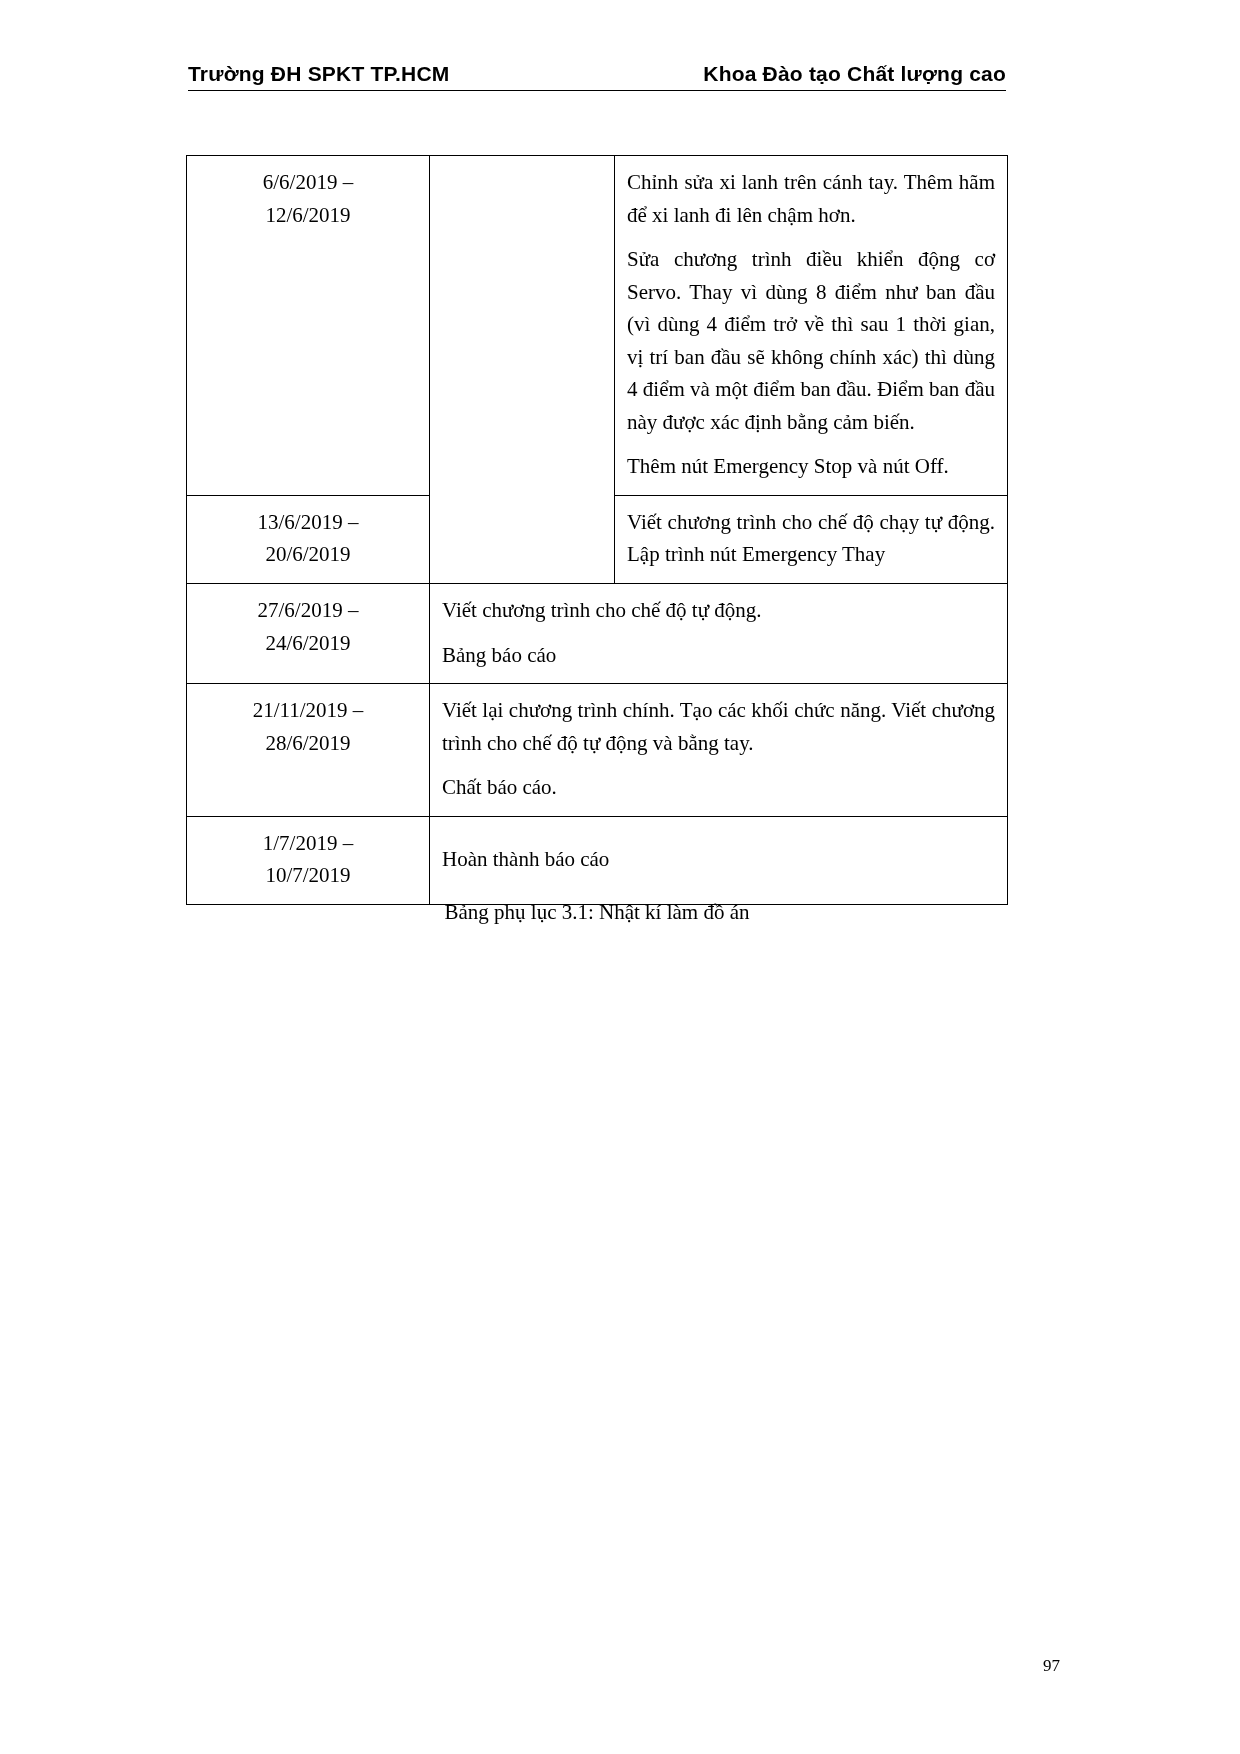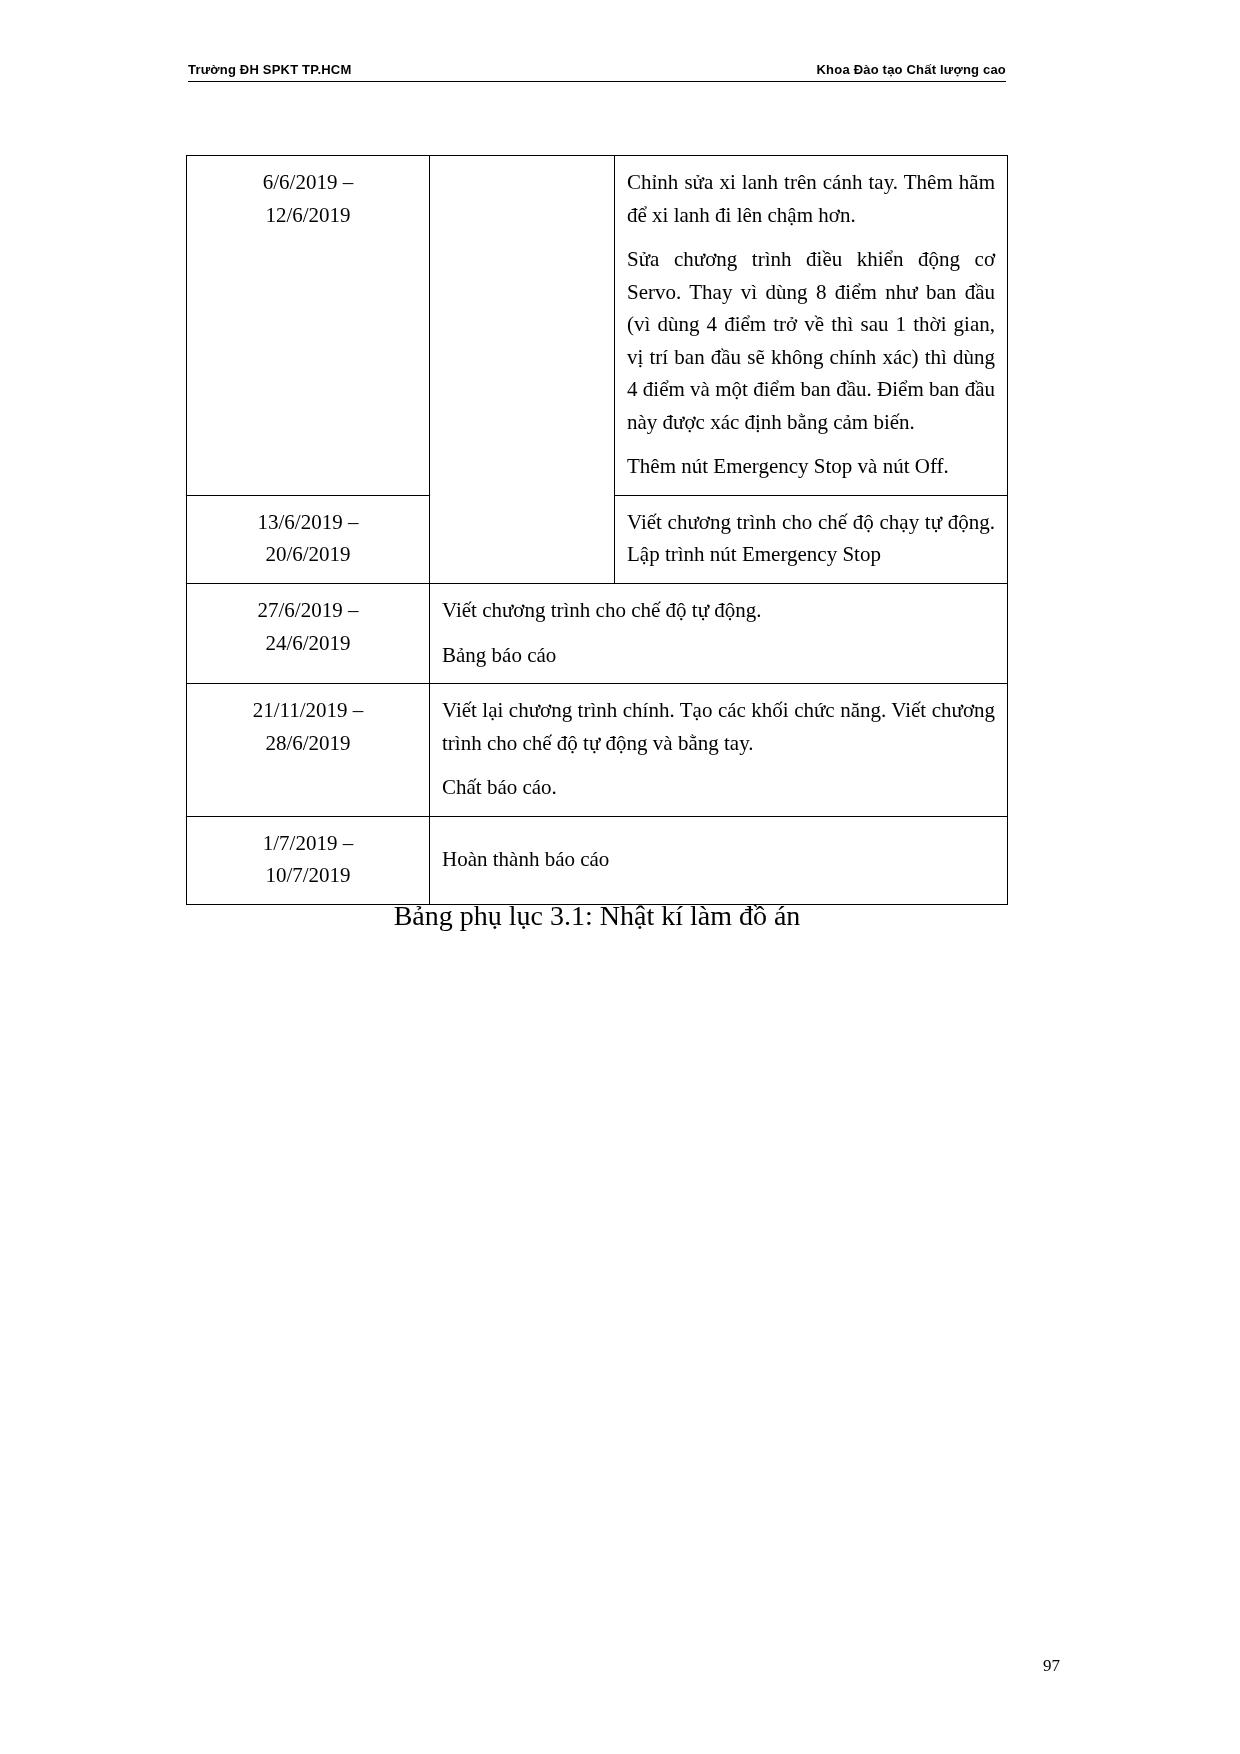--- a/index.html
+++ b/index.html
@@ -21,21 +21,21 @@
   
   .header {
     position: absolute;
     top: 62px;
     left: 188px;
     width: 818px;
     display: flex;
     justify-content: space-between;
     align-items: flex-end;
     font-family: "Liberation Sans", sans-serif;
-    font-size: 13px;
+    font-size: 21px;
     font-weight: bold;
     letter-spacing: 0.2px;
     gap: 20px;
   }
   .header .rule {
     position: absolute;
     left: 0;
     right: 0;
     bottom: -5px;
     height: 1px;
@@ -94,21 +94,21 @@
     white-space: nowrap;
   }
 
   
   .caption {
     position: absolute;
     top: 900px;
     left: 186px;
     width: 822px;
     text-align: center;
-    font-size: 28px;
+    font-size: 21px;
   }
 
   
   .page-number {
     position: absolute;
     bottom: 78px;
     right: 180px;
     font-size: 17px;
   }
 </style>
@@ -137,21 +137,21 @@
             <p class="justified">Sửa chương trình điều khiển động cơ Servo. Thay vì dùng 8 điểm như ban đầu (vì dùng 4 điểm trở về thì sau 1 thời gian, vị trí ban đầu sẽ không chính xác) thì dùng 4 điểm và một điểm ban đầu. Điểm ban đầu này được xác định bằng cảm biến.</p>
             <p>Thêm nút Emergency Stop và nút Off.</p>
           </td>
         </tr>
         <tr>
           <td class="date-cell">
             <span class="date-line">13/6/2019 –</span>
             <span class="date-line">20/6/2019</span>
           </td>
           <td class="text-cell">
-            <p>Viết chương trình cho chế độ chạy tự động. Lập trình nút Emergency Stop</p>
+            <p>Viết chương trình cho chế độ chạy tự động. Lập trình nút Emergency Thay</p>
           </td>
         </tr>
         <tr>
           <td class="date-cell">
             <span class="date-line">27/6/2019 –</span>
             <span class="date-line">24/6/2019</span>
           </td>
           <td class="text-cell" colspan="2">
             <p>Viết chương trình cho chế độ tự động.</p>
             <p>Bảng báo cáo</p>

